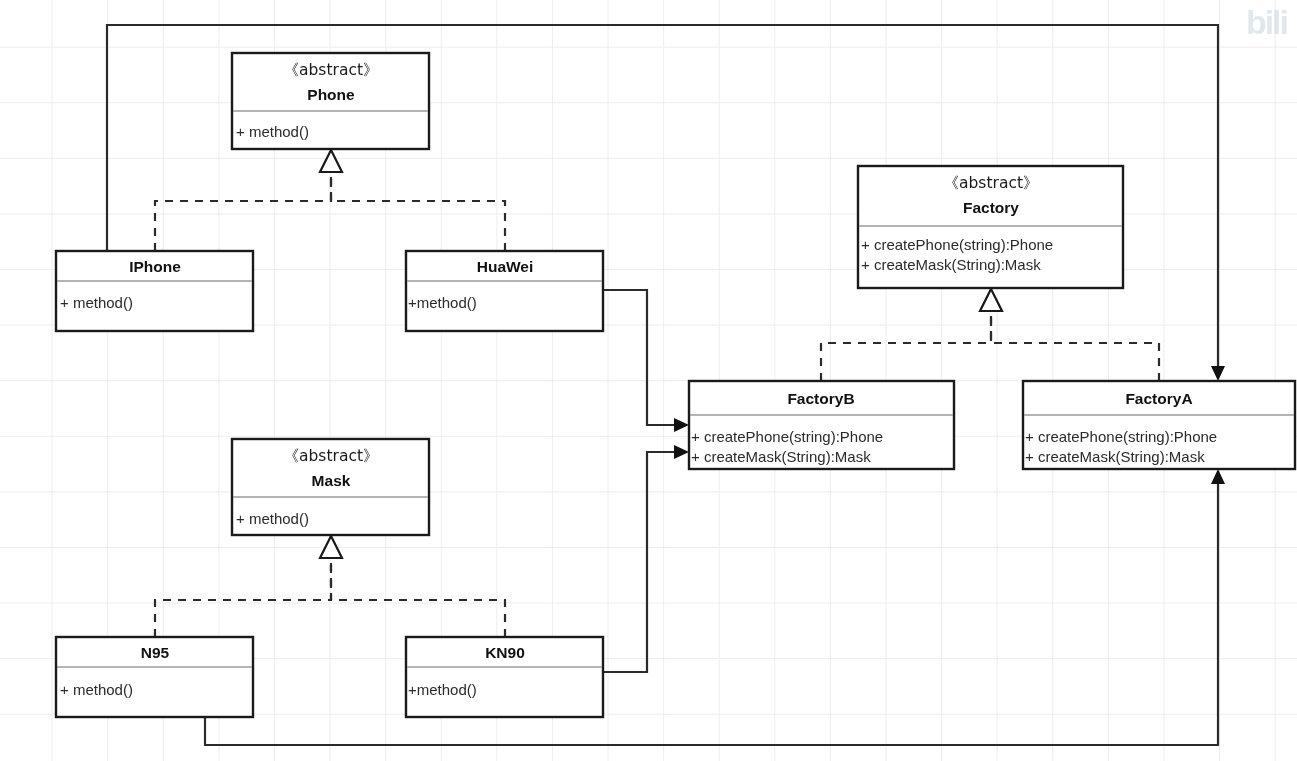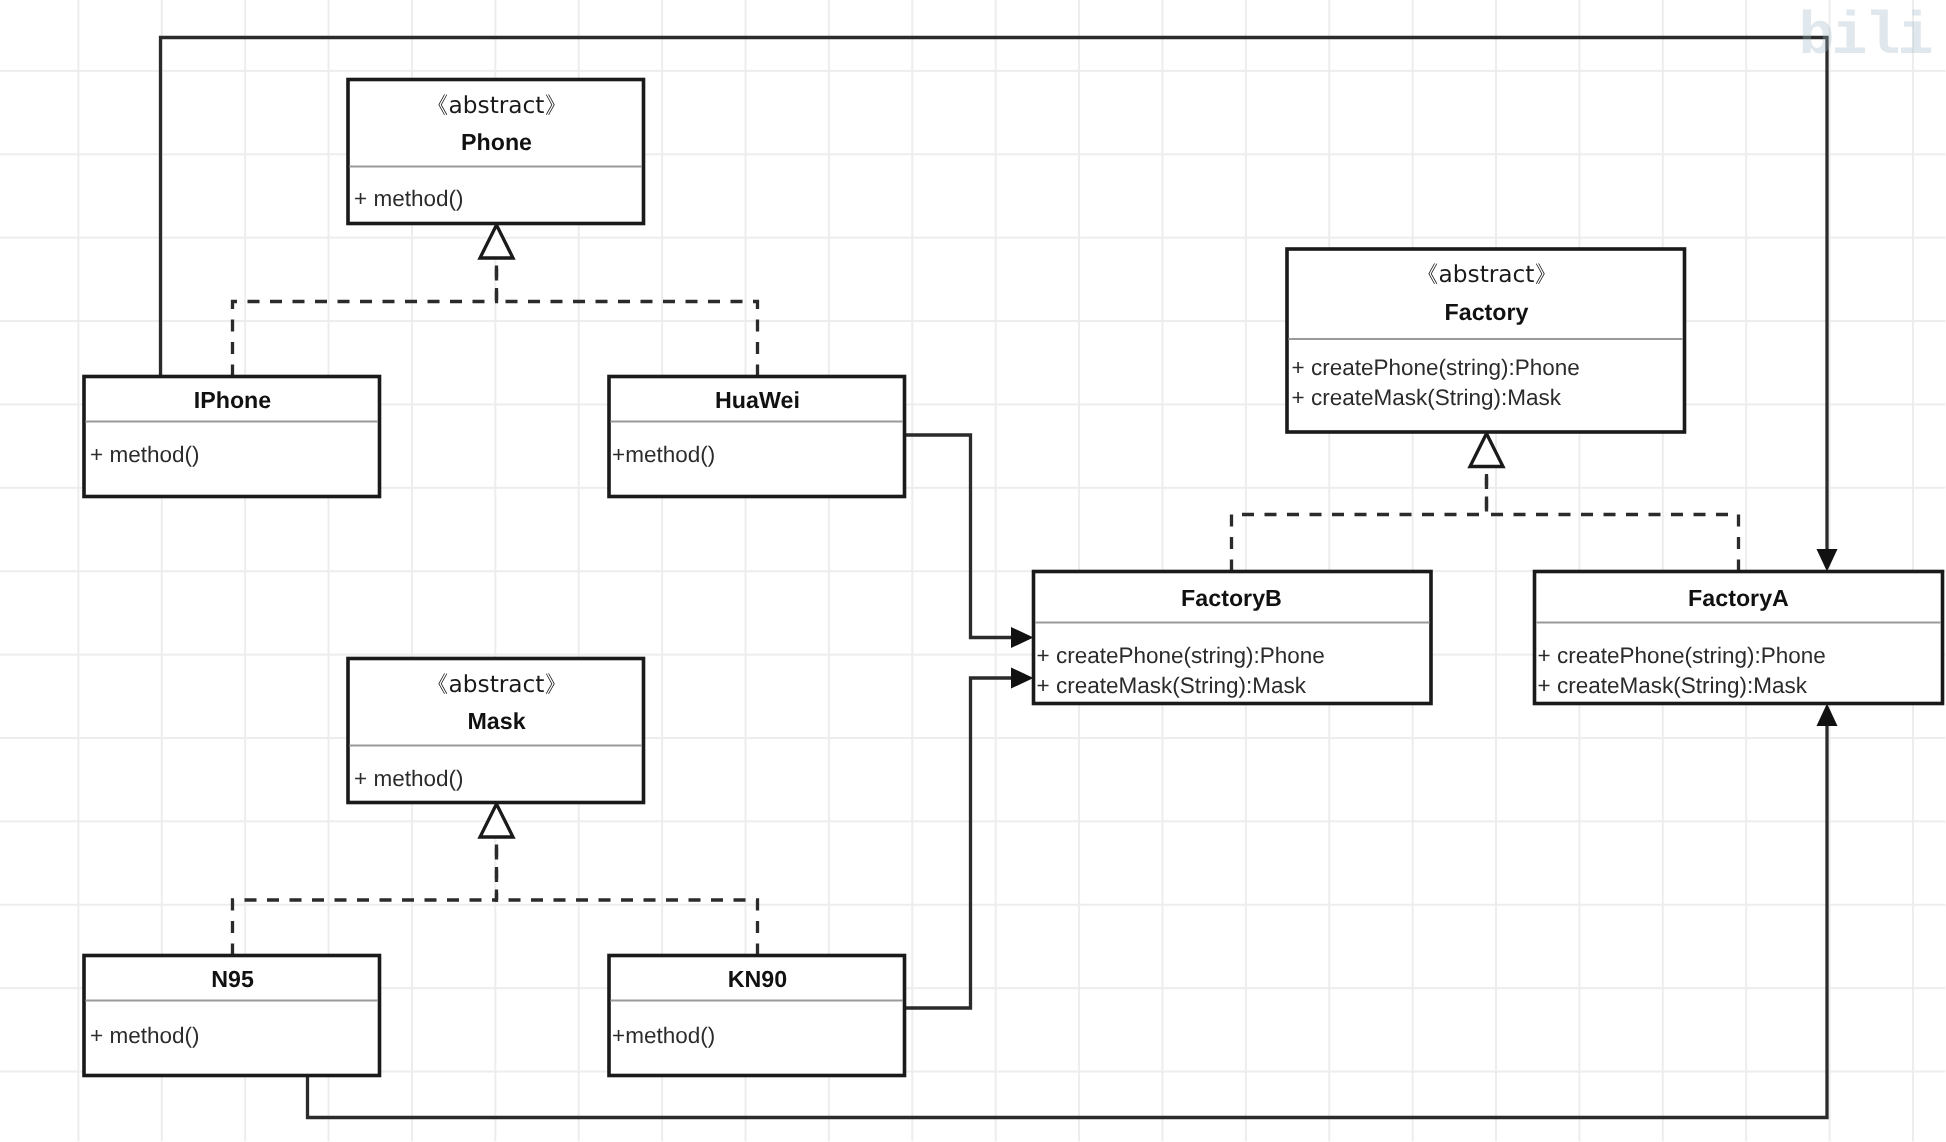--- a/index.html
+++ b/index.html
@@ -68,25 +68,25 @@
     stroke: #1a1a1a;
     stroke-width: 2.2;
   }
   .arrow-solid {
     fill: #111111;
   }
   #wm-logo {
     position: absolute;
     right: 10px;
     top: 3px;
-    font-size: 40px;
+    font-size: 34px;
     font-weight: bold;
     color: #9fb6c4;
     opacity: 0.30;
-    font-family: Liberation Mono, monospace;
+    font-family: Liberation Sans, sans-serif;
     letter-spacing: -2px;
     pointer-events: none;
   }
   #wm-text {
     position: absolute;
     right: 112px;
     top: 9px;
     font-size: 12px;
     color: #cfd8dd;
     opacity: 0.55;

